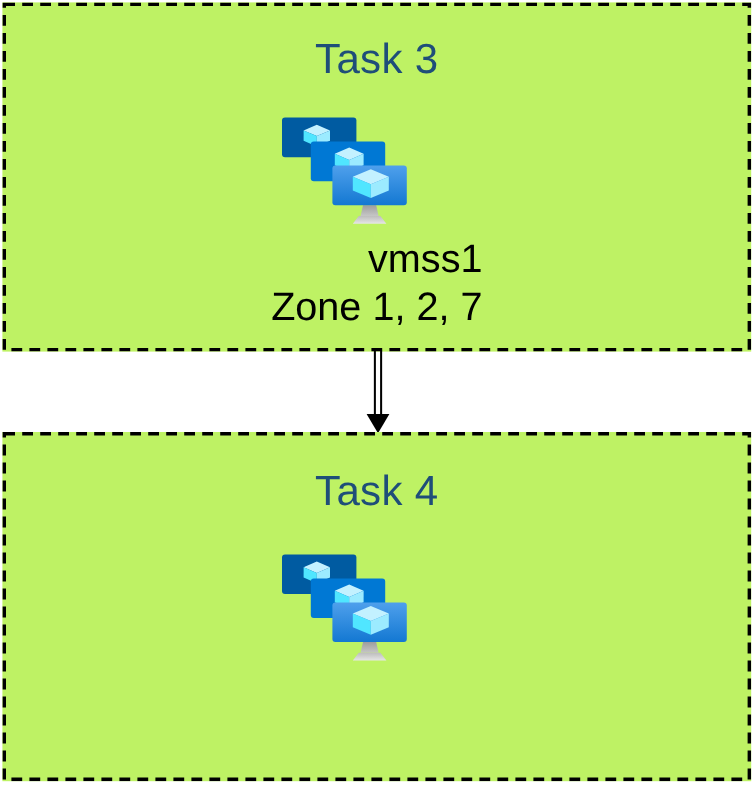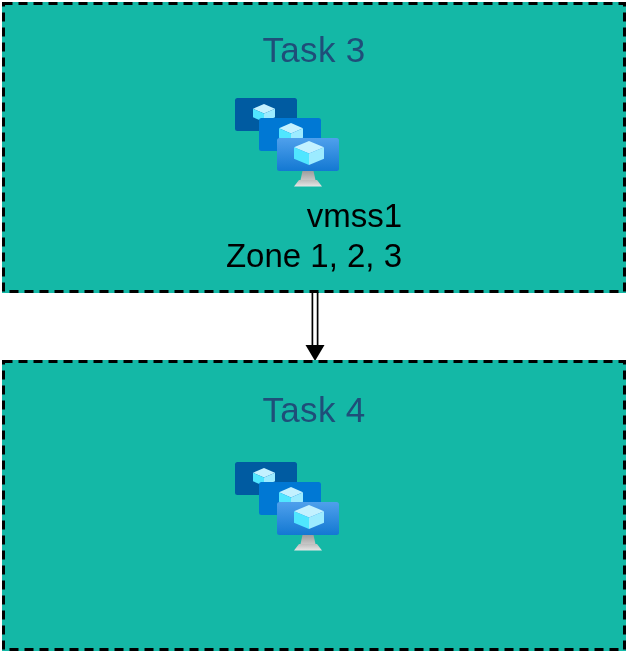--- a/index.html
+++ b/index.html
@@ -10,21 +10,21 @@
     position: relative;
     overflow: hidden;
   }
   .canvas { position: absolute; inset: 0; }
 
   .task-box {
     position: absolute;
     left: 2px;
     width: 624px;
     height: 291px;
-    background: #14b8a6;
+    background: #bef264;
     box-sizing: border-box;
   }
   .task-box-top    { top: 2px; }
   .task-box-bottom { top: 360px; }
 
   .box-border {
     position: absolute;
     left: 0; top: 0;
     pointer-events: none;
   }
@@ -113,21 +113,21 @@
         <polygon points="57,36.4 69,31.2 69,40.8 57,46" fill="#9cebff"></polygon>
 
         <rect x="43" y="41" width="62" height="33" rx="2.5" fill="url(#gradFrontA)"></rect>
         <polygon points="75,44 90,50.2 75,56.5 60,50.2" fill="#c3f1ff"></polygon>
         <polygon points="60,50.2 75,56.5 75,68 60,61.8" fill="#50e6ff"></polygon>
         <polygon points="75,56.5 90,50.2 90,61.8 75,68" fill="#9cebff"></polygon>
       </svg>
 
       <div class="box-caption">
         <div>vmss1</div>
-        <div>Zone 1, 2, 3</div>
+        <div>Zone 1, 2, 7</div>
       </div>
     </div>
   </section>
 
   <svg class="flow-arrow" width="32" height="69" viewBox="0 0 32 69" aria-hidden="true">
     <line x1="13.4" y1="0" x2="13.4" y2="54" stroke-width="1.7" stroke="#000000"></line>
     <line x1="18.6" y1="0" x2="18.6" y2="54" stroke-width="1.7" stroke="#000000"></line>
     <polygon points="16,69 6.5,53 25.5,53" fill="#000000"></polygon>
   </svg>
 

